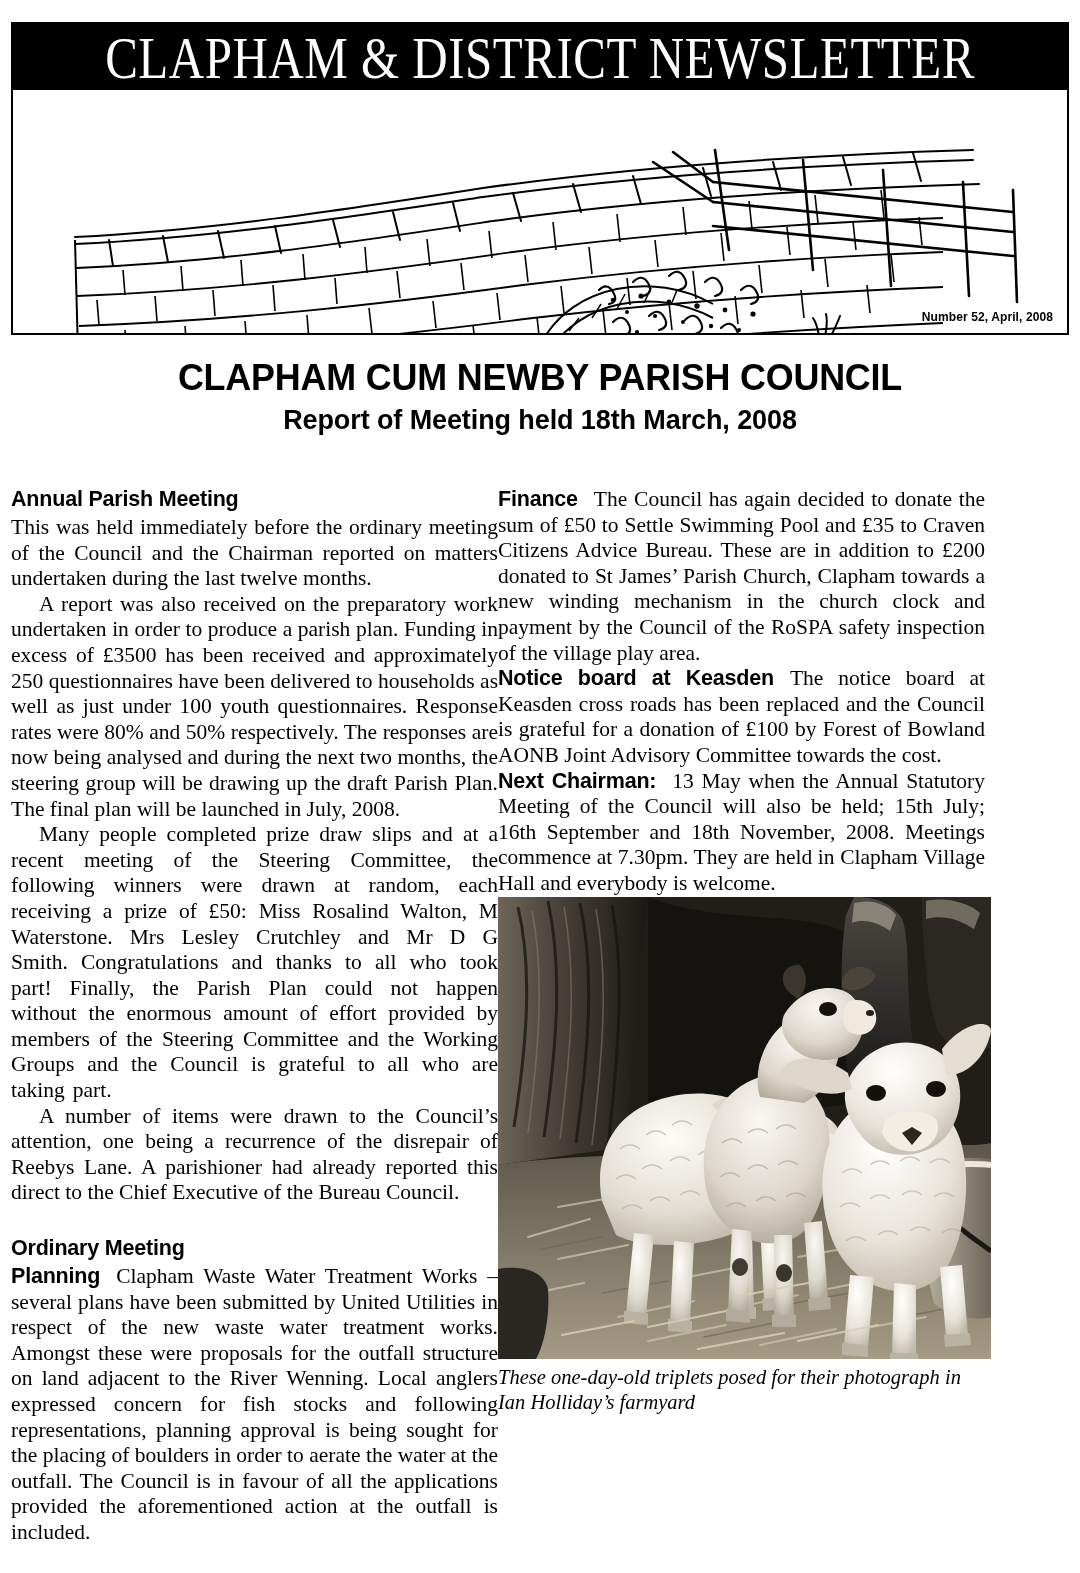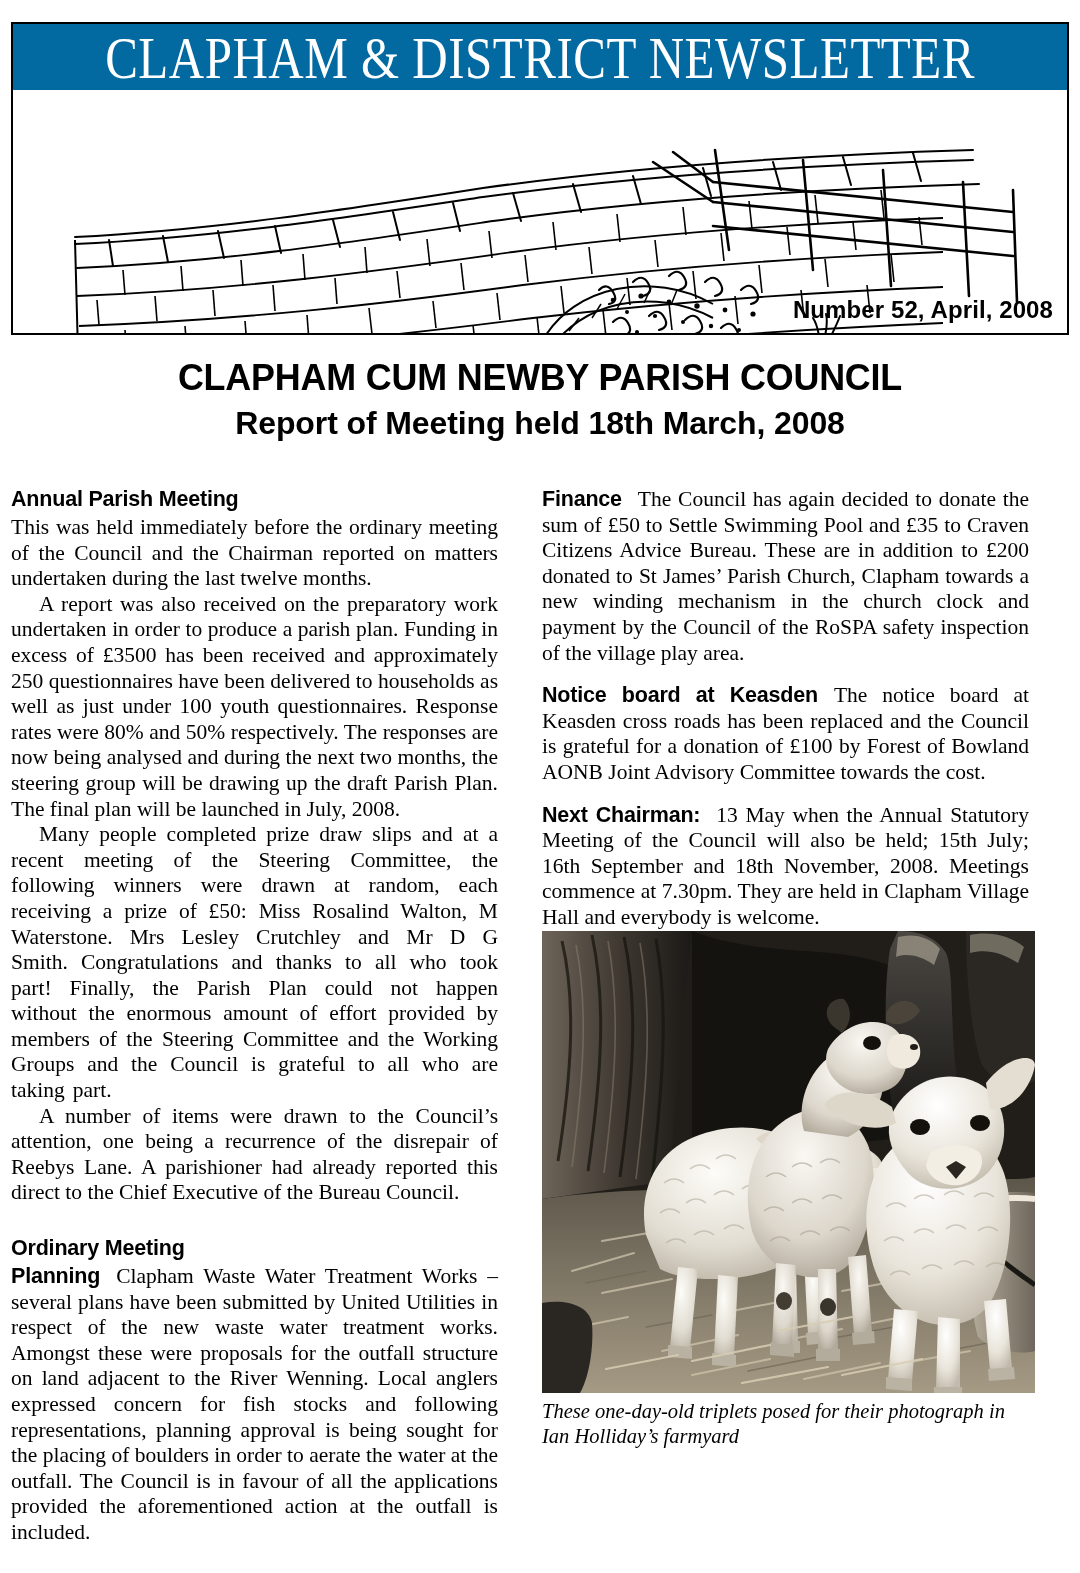--- a/index.html
+++ b/index.html
@@ -17,21 +17,21 @@
   }
 
   
   .masthead {
     margin: 22px 11px 0 11px;
     border: 2px solid #000;
     background: #fff;
     position: relative;
   }
   .masthead-title-bar {
-    background: #0369a1;
+    background: #000000;
     height: 66px;
     display: flex;
     align-items: center;
     justify-content: center;
     overflow: hidden;
   }
   .masthead-title {
     color: #ffffff;
     font-family: "Liberation Serif", serif;
     font-size: 49px;
@@ -52,21 +52,21 @@
     left: 0;
     top: 0;
     display: block;
   }
   .issue-line {
     position: absolute;
     right: 14px;
     bottom: 9px;
     font-family: "Liberation Sans", sans-serif;
     font-weight: bold;
-    font-size: 24px;
+    font-size: 12px;
     letter-spacing: 0.1px;
     color: #000;
     background: transparent;
   }
 
   
   .title-block {
     text-align: center;
     margin-top: 24px;
   }
@@ -74,33 +74,32 @@
     font-family: "Liberation Sans", sans-serif;
     font-weight: bold;
     font-size: 37px;
     letter-spacing: -0.2px;
     transform: scaleX(0.97);
     line-height: 1.05;
   }
   .report-subtitle {
     font-family: "Liberation Sans", sans-serif;
     font-weight: bold;
-    font-size: 32px;
+    font-size: 27px;
     margin-top: 7px;
     letter-spacing: -0.1px;
   }
 
   
   .columns {
     position: absolute;
     top: 487px;
     left: 11px;
     width: 1058px;
     display: flex;
-    gap: 44px;
   }
   .col {
     width: 487px;
   }
 
   h2.sec-head {
     font-family: "Liberation Sans", sans-serif;
     font-weight: bold;
     font-size: 21.5px;
     margin: 0 0 3px 0;
@@ -113,21 +112,21 @@
     font-family: "Liberation Serif", serif;
     font-size: 21.5px;
     line-height: 25.6px;
     margin: 0;
     text-align: justify;
     text-justify: inter-word;
     hyphens: none;
   }
   p.body.indent { text-indent: 28px; }
   p.body.loose  { word-spacing: 2.6px; }
-  p.body.gap    { margin-top: 17px; }
+  p.body.gap    { }
   .runin {
     font-family: "Liberation Sans", sans-serif;
     font-weight: bold;
     font-size: 21.5px;
     letter-spacing: -0.2px;
   }
   .runin-gap { display: inline-block; width: 16px; }
 
   
   .spring-head {

